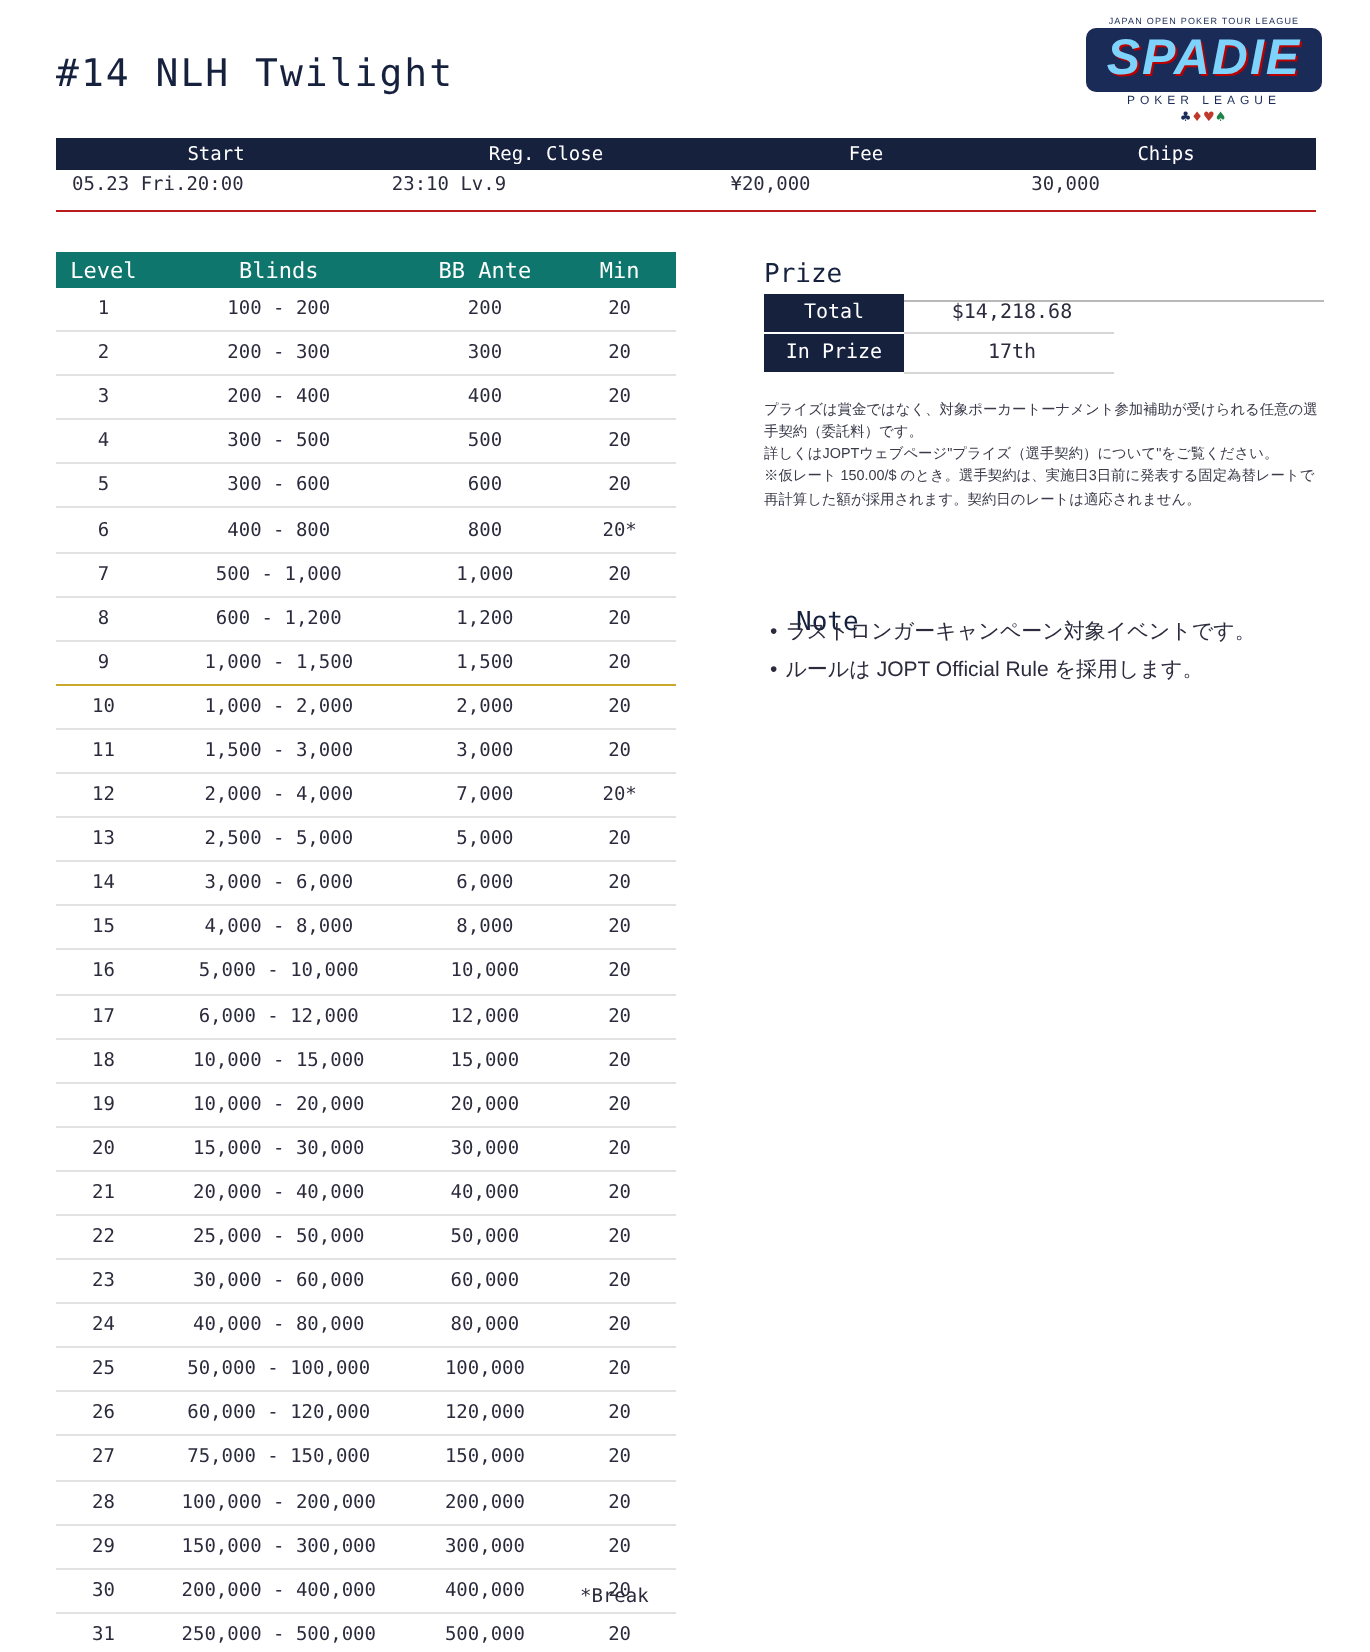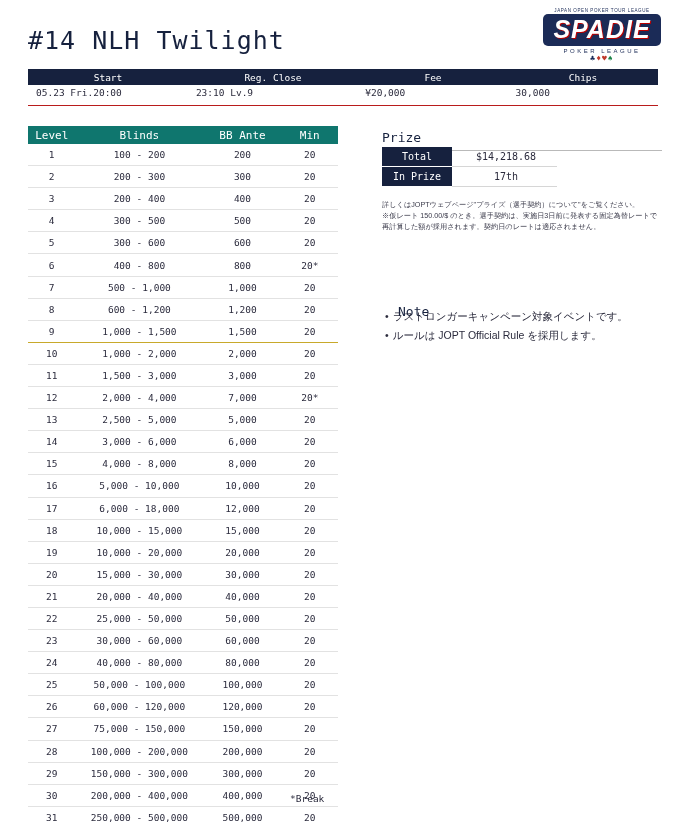--- a/index.html
+++ b/index.html
@@ -14,21 +14,21 @@
     color: #1a1a2e;
     position: relative;
     overflow: hidden;
   }
 
   
   .page-title {
     position: absolute;
     left: 28px;
     top: 26px;
-    font-size: 25px;
+    font-size: 19px;
     letter-spacing: 1px;
     color: #16213e;
     font-family: "DejaVu Sans Mono", monospace;
   }
 
   .logo {
     position: absolute;
     right: 24px;
     top: 8px;
     width: 118px;
@@ -47,21 +47,21 @@
     background: #1b2b57;
     border-radius: 5px;
     padding: 3px 0 4px 0;
     position: relative;
   }
   .logo-word {
     font-family: "Liberation Sans", sans-serif;
     font-weight: bold;
     font-style: italic;
     font-size: 25px;
-    color: #ffffff;
+    color: #7dd3fc;
     letter-spacing: 1px;
     line-height: 1;
     text-shadow: 1px 1px 0 #b00;
   }
   .logo-league {
     font-family: "Liberation Sans", sans-serif;
     font-size: 6px;
     letter-spacing: 2.5px;
     color: #1b2b57;
     margin-top: 2px;
@@ -357,21 +357,21 @@
         <td>20</td>
       </tr>
       <tr>
         <td>16</td>
         <td>5,000 - 10,000</td>
         <td>10,000</td>
         <td>20</td>
       </tr>
       <tr>
         <td>17</td>
-        <td>6,000 - 18,000</td>
+        <td>6,000 - 12,000</td>
         <td>12,000</td>
         <td>20</td>
       </tr>
       <tr>
         <td>18</td>
         <td>10,000 - 15,000</td>
         <td>15,000</td>
         <td>20</td>
       </tr>
       <tr>
@@ -466,20 +466,21 @@
         <td class="prize-label">Total</td>
         <td class="prize-value">$14,218.68</td>
       </tr>
       <tr>
         <td class="prize-label">In Prize</td>
         <td class="prize-value">17th</td>
       </tr>
     </tbody>
 </table>
 <div class="prize-notes" id="prize-notes">
+    <div>プライズは賞金ではなく、対象ポーカートーナメント参加補助が受けられる任意の選手契約（委託料）です。</div>
     <div>詳しくはJOPTウェブページ"プライズ（選手契約）について"をご覧ください。</div>
     <div>※仮レート 150.00/$ のとき。選手契約は、実施日3日前に発表する固定為替レートで再計算した額が採用されます。契約日のレートは適応されません。</div>
   </div>
 
 <div class="note-title">Note</div>
 <ul class="note-list" id="note-list">
     <li>ラストロンガーキャンペーン対象イベントです。</li>
     <li>ルールは JOPT Official Rule を採用します。</li>
   </ul>
 

